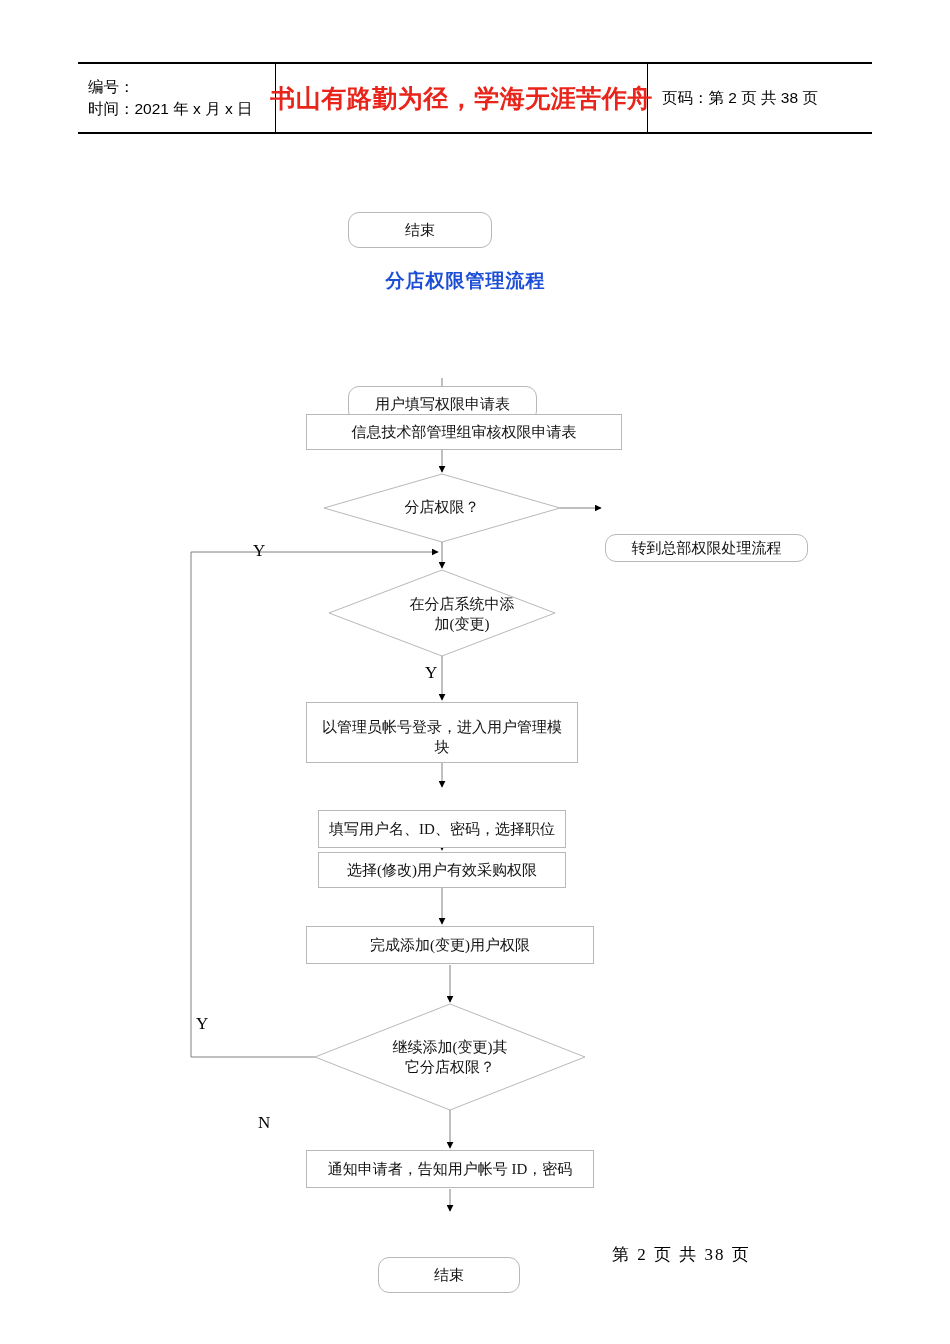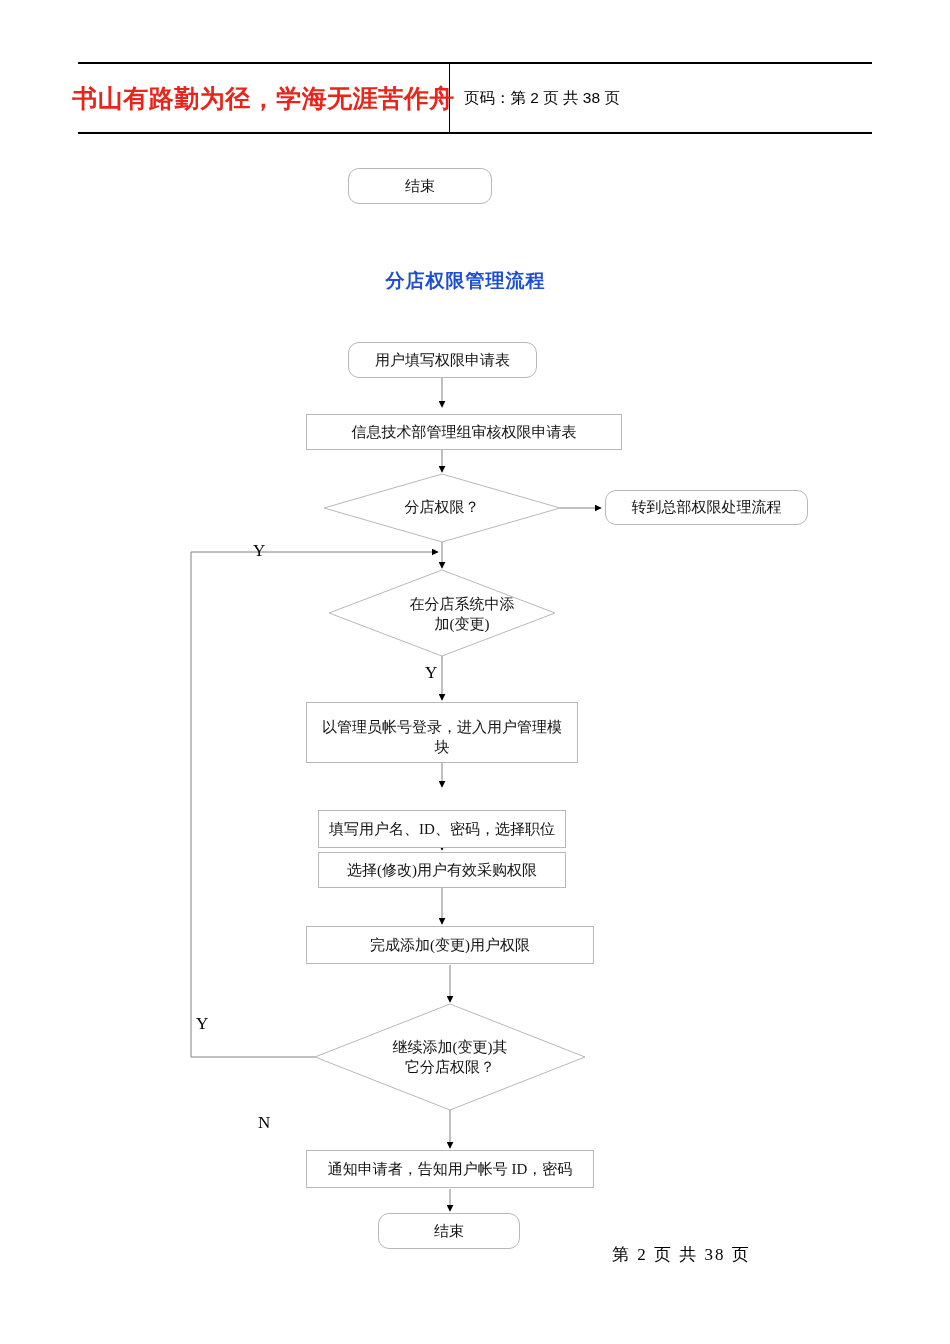--- a/index.html
+++ b/index.html
@@ -82,21 +82,21 @@
     background: #ffffff;
     display: flex;
     align-items: center;
     justify-content: center;
     text-align: center;
     font-family: "Liberation Serif", "DejaVu Serif", serif;
     font-size: 15px;
     line-height: 1.35;
     color: #111;
   }
-  .node.rounded { border-radius: 11px; }
+  .node.rounded { border-radius: 11px; margin-top: 44px; }
   .node.top-align {
     align-items: center;
     padding-top: 9px;
   }
 
   
   .diamond-label {
     position: absolute;
     text-align: center;
     font-family: "Liberation Serif", "DejaVu Serif", serif;
@@ -137,20 +137,24 @@
     font-size: 17px;
     letter-spacing: 2px;
     color: #000;
     white-space: nowrap;
   }
 </style>
 </head>
 <body>
 
 <div class="header-table">
+  <div class="hdr-cell hdr-left">
+    <div>编号：</div>
+    <div>时间：2021 年 x 月 x 日</div>
+  </div>
   <div class="hdr-cell hdr-mid">
     <div class="hdr-mid-text">书山有路勤为径，学海无涯苦作舟</div>
   </div>
   <div class="hdr-cell hdr-right">
     <div>页码：第 2 页  共 38 页</div>
   </div>
 </div>
 
 <div class="node rounded" style="left:348px; top:168px; width:144px; height:36px;">
   <span>结束</span>
@@ -195,21 +199,21 @@
 </svg>
 
 <div class="node rounded" style="left:348px; top:342px; width:189px; height:36px;">
   <span>用户填写权限申请表</span>
 </div>
 
 <div class="node" style="left:306px; top:414px; width:316px; height:36px;">
   <span>信息技术部管理组审核权限申请表</span>
 </div>
 
-<div class="node rounded" style="left:605px; top:490px; width:203px; height:35px;">
+<div class="node rounded" style="left:605px; top:490px; width:203px; height:28px;">
   <span>转到总部权限处理流程</span>
 </div>
 
 <div class="node top-align" style="left:306px; top:702px; width:272px; height:61px;">
   <span style="white-space:pre-line;">以管理员帐号登录，进入用户管理模
 块</span>
 </div>
 
 <div class="node" style="left:318px; top:790px; width:248px; height:38px;margin-top:20px;">
   <span>填写用户名、ID、密码，选择职位</span>

